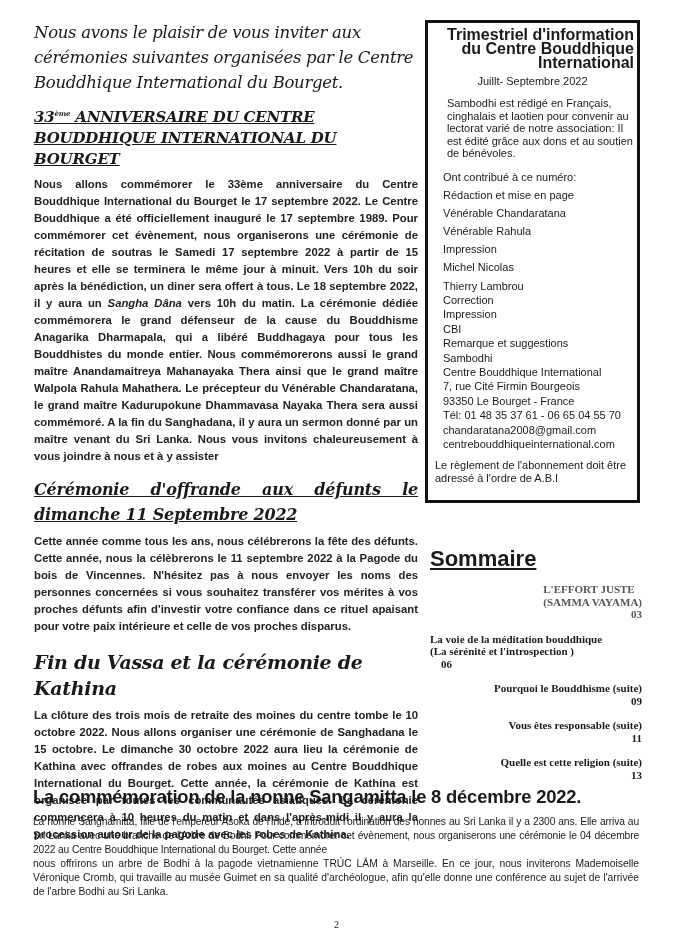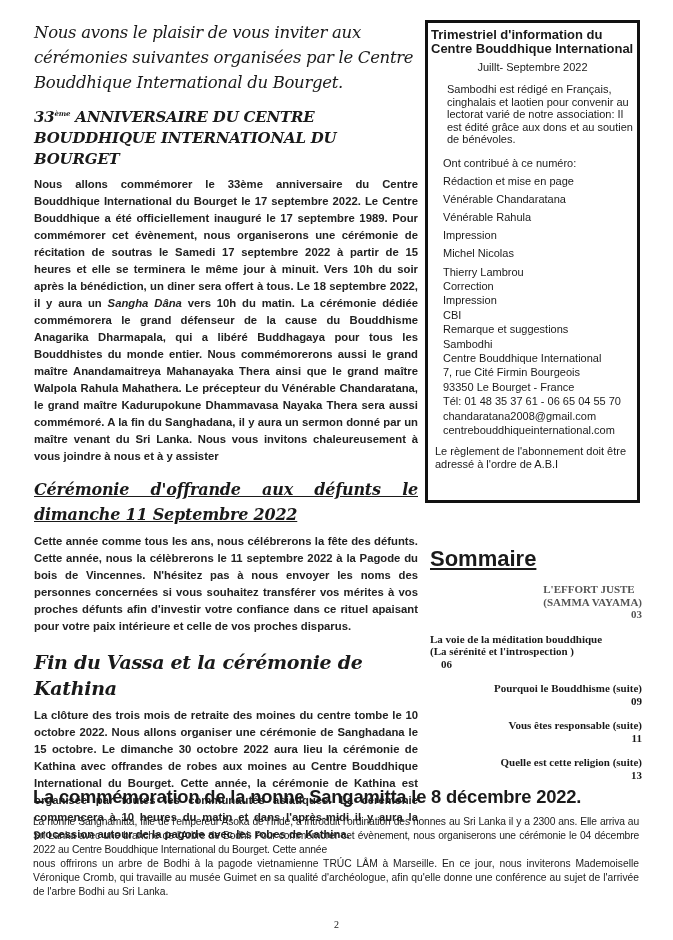--- a/index.html
+++ b/index.html
@@ -2,30 +2,30 @@
 <html><head>
   <meta charset="utf-8">
   <style>
     html, body { margin: 0; padding: 0; background: #ffffff; }
     body { width: 673px; height: 940px; position: relative; overflow: hidden; color: #1a1a1a; }
     .page { position: absolute; left: 0; top: 0; width: 589px; height: 940px; }
 
     
     .left { position: absolute; left: 34px; top: 20px; width: 384px; }
     .intro { font-size: 16.5px; line-height: 25px; font-style: italic; font-family: "DejaVu Serif", serif; margin: 0; letter-spacing: -0.3px; }
-    .h-anniv { margin: 8px 0 6px 0; font-family: "DejaVu Serif", serif; font-style: italic; font-size: 15px; line-height: 21px; letter-spacing: -0.2px; }
+    .h-anniv { margin: 8px 0 6px 0; font-family: "DejaVu Serif", serif; font-style: italic; font-size: 15px; line-height: 21px; text-decoration: underline; letter-spacing: -0.2px; }
     .h-anniv sup { font-size: 7px; }
     .para { font-family: "Liberation Sans", sans-serif; font-weight: bold; font-size: 11.3px; line-height: 17px; text-align: justify; margin: 0; color: #222; }
     .para em { font-weight: bold; font-style: italic; }
     .h-offr { margin: 12px 0 6px 0; font-family: "DejaVu Serif", serif; font-style: italic; font-size: 16px; line-height: 25px; text-decoration: underline; text-align: justify; letter-spacing: -0.2px; }
     .h-vassa { margin: 14px 0 6px 0; font-family: "DejaVu Serif", serif; font-style: italic; font-size: 19px; line-height: 26px; letter-spacing: -0.3px; }
 
     
     .infobox { position: absolute; left: 425px; top: 20px; width: 203px; height: 471px; border: 3px solid #111; padding: 3px 3px; box-sizing: content-box; }
-    .ib-title { font-family: "Liberation Sans", sans-serif; font-weight: bold; font-size: 13px; line-height: 14px; text-align: left; margin: 2px 0 0 0; }
+    .ib-title { font-family: "Liberation Sans", sans-serif; font-weight: bold; font-size: 16px; line-height: 14px; text-align: right; margin: 2px 0 0 0; }
     .ib-date { font-family: "Liberation Sans", sans-serif; font-size: 11px; line-height: 14px; text-align: center; margin: 4px 0 9px 0; }
     .ib-desc { font-family: "Liberation Sans", sans-serif; font-size: 11px; line-height: 12.5px; margin: 0 0 6px 16px; }
     .ib-list { list-style: none; margin: 8px; padding: 0 0 0 4px; font-family: "Liberation Sans", sans-serif; font-size: 11px; }
     .ib-list li.sp { line-height: 18px; }
     .ib-list li.tight { line-height: 14.4px; }
     .ib-list li.gap { margin-top: 3px; }
     .ib-foot { font-family: "Liberation Sans", sans-serif; font-size: 11px; line-height: 12.5px; margin: 1px 0 11px 4px; }
 
     
     .sommaire { position: absolute; left: 430px; top: 545px; width: 212px; }

